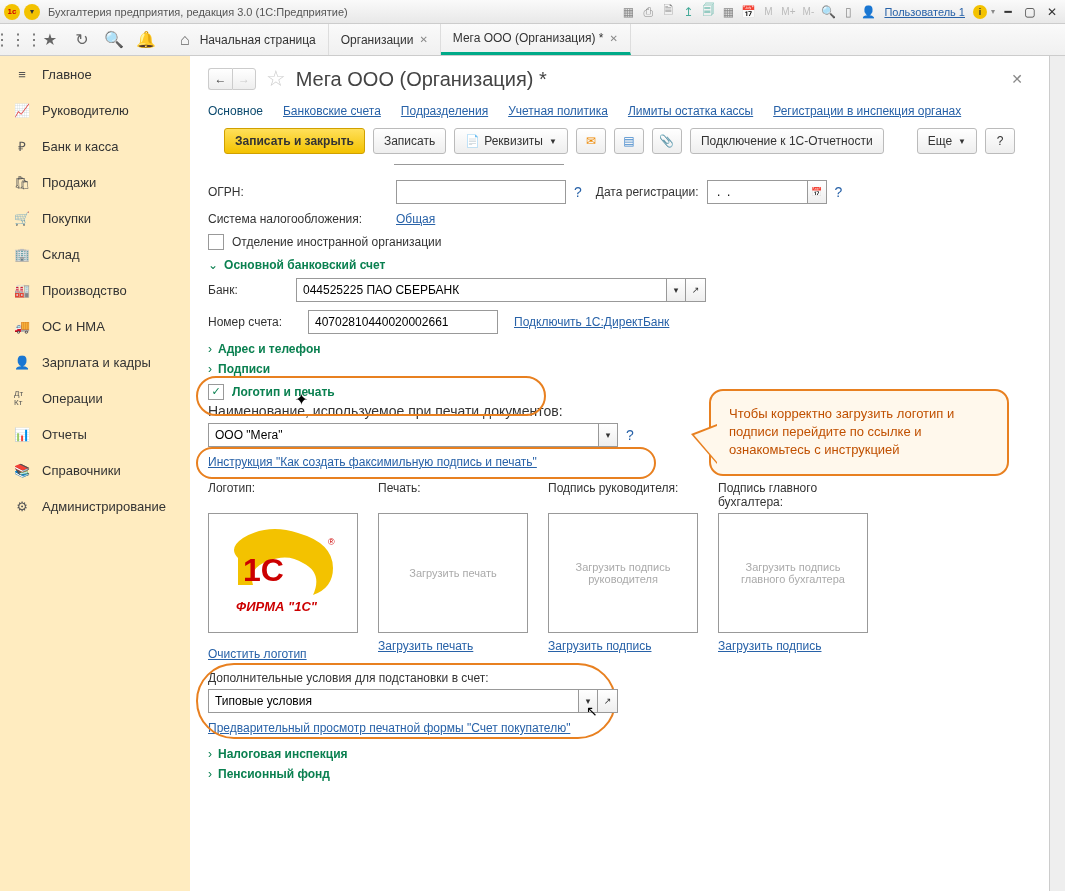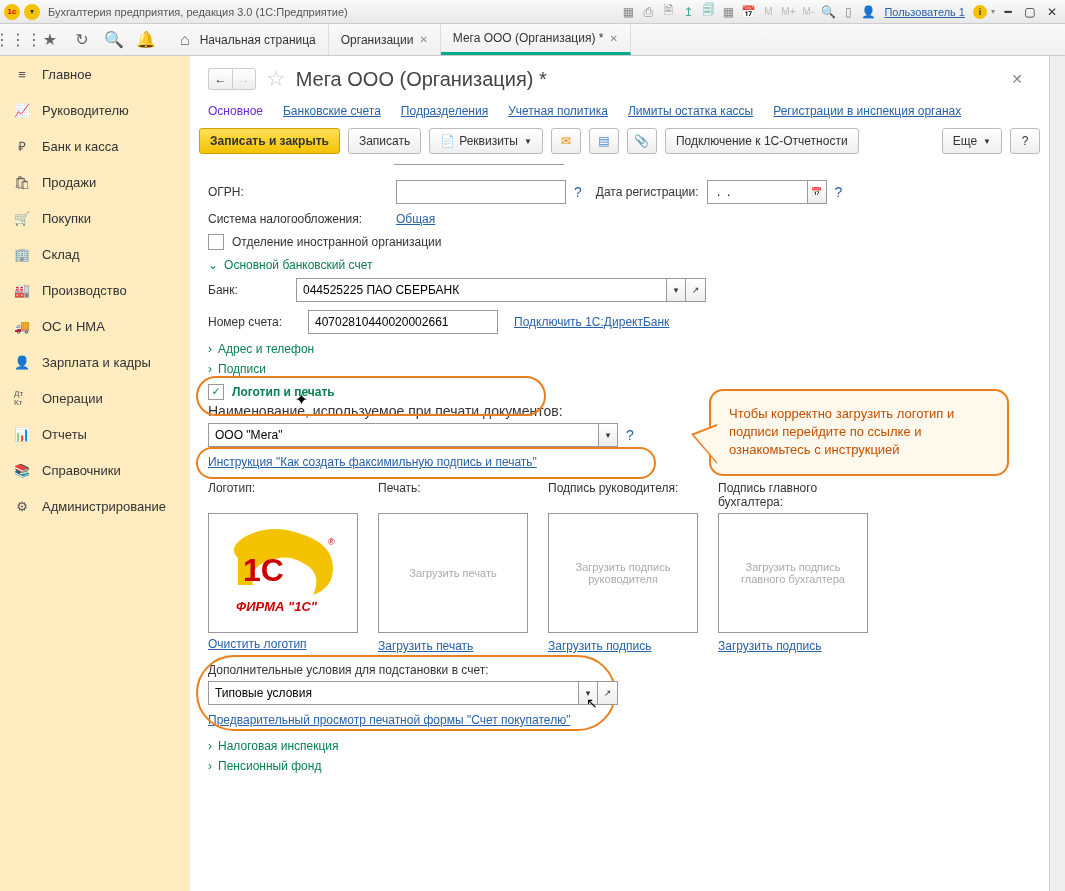--- a/index.html
+++ b/index.html
@@ -46,24 +46,24 @@
 .nav-btns { display: flex; }
 .nav-btns .nav-btn:first-child { border-radius: 3px 0 0 3px; border-right: none; }
 .nav-btns .nav-btn:last-child { border-radius: 0 3px 3px 0; }
 .star-icon { font-size: 22px; color: #ccc; cursor: pointer; }
 .page-title { font-size: 20px; color: #444; }
 .close-page { margin-left: auto; font-size: 14px; color: #888; cursor: pointer; padding: 0 8px; }
 
 
 .subnav { display: flex; gap: 20px; padding: 4px 0 10px; font-size: 12px; }
 .subnav a { color: #2862a8; text-decoration: underline; cursor: pointer; }
-.subnav span.active { color: #6d28d9; text-decoration: none; }
-
-
-.toolbar { display: flex; gap: 8px; padding: 0 9px 10px; align-items: center; flex-wrap: wrap; }
+.subnav span.active { color: #0c4a6e; text-decoration: none; }
+
+
+.toolbar { display: flex; gap: 8px; padding: 0 34px 10px; align-items: center; flex-wrap: wrap; }
 .btn { height: 26px; padding: 0 10px; border: 1px solid #bbb; background: linear-gradient(#fff,#eee); border-radius: 3px; display: inline-flex; align-items: center; gap: 4px; cursor: pointer; font-size: 12px; color: #333; }
 .btn.primary { background: linear-gradient(#ffe05a,#f3c200); border-color: #d0a000; font-weight: bold; }
 .btn.icon-only { width: 30px; padding: 0; justify-content: center; }
 .btn .caret { font-size: 8px; margin-left: 2px; }
 .toolbar-spacer { flex: 1; }
 
 
 .form-area { flex: 1; overflow-y: auto; padding: 0 18px 20px; position: relative; }
 .form-row { display: flex; align-items: center; margin-bottom: 8px; gap: 8px; }
 .form-label { width: 180px; font-size: 12px; color: #333; }
@@ -72,21 +72,21 @@
 .input.w170 { width: 170px; }
 .input.w100 { width: 100px; }
 .qmark { color: #2862a8; cursor: pointer; font-size: 14px; }
 .link { color: #2862a8; text-decoration: underline; cursor: pointer; font-size: 12px; }
 .link.green { color: #0a8050; font-weight: bold; }
 .chk { width: 16px; height: 16px; border: 1px solid #999; display: inline-flex; align-items: center; justify-content: center; background: #fff; cursor: pointer; font-size: 11px; color: #0a8050; }
 
 
 .sect { display: flex; align-items: center; gap: 6px; margin: 6px 0; cursor: pointer; }
 .sect .arrow { color: #0a8050; font-size: 12px; }
-.sect .stitle { color: #0a8050; font-size: 12px; font-weight: normal; }
+.sect .stitle { color: #0a8050; font-size: 12px; font-weight: bold; }
 
 
 .combo { display: flex; }
 .combo .input { border-right: none; }
 .combo-btn { width: 20px; height: 24px; border: 1px solid #999; background: linear-gradient(#fff,#eee); display: flex; align-items: center; justify-content: center; font-size: 9px; cursor: pointer; }
 .combo-btn + .combo-btn { border-left: none; }
 
 
 .logo-row { display: flex; gap: 20px; margin: 6px 0 10px; }
 .logo-col { width: 150px; }
@@ -349,21 +349,21 @@
           <div class="logo-box">
             <div class="logo-img">
               <svg class="logo-svg" viewBox="0 0 130 100">
                 <path d="M20 35 Q10 25 25 15 Q50 0 80 10 Q115 20 115 45 Q115 65 95 72 Q105 50 85 40 Q70 30 50 38 Q30 45 35 62 L20 62 Z" fill="#f3c200"></path>
                 <text x="25" y="58" font-size="32" font-weight="bold" fill="#c00" font-family="Arial">1С</text>
                 <text x="110" y="22" font-size="9" fill="#c00">®</text>
                 <text x="18" y="88" font-size="13" font-weight="bold" fill="#c00" font-style="italic">ФИРМА "1С"</text>
               </svg>
             </div>
           </div>
-          <a class="link" style="display:inline-block;margin-top:4px">Очистить логотип</a>
+          <a class="link" style="display:inline-block;margin-top:14px">Очистить логотип</a>
         </div>
         <div class="logo-col">
           <div class="lbl">Печать:</div>
           <div class="logo-box">Загрузить печать</div>
           <a class="link" style="display:inline-block;margin-top:6px">Загрузить печать</a>
         </div>
         <div class="logo-col">
           <div class="lbl">Подпись руководителя:</div>
           <div class="logo-box">Загрузить  подпись руководителя</div>
           <a class="link" style="display:inline-block;margin-top:6px">Загрузить подпись</a>

